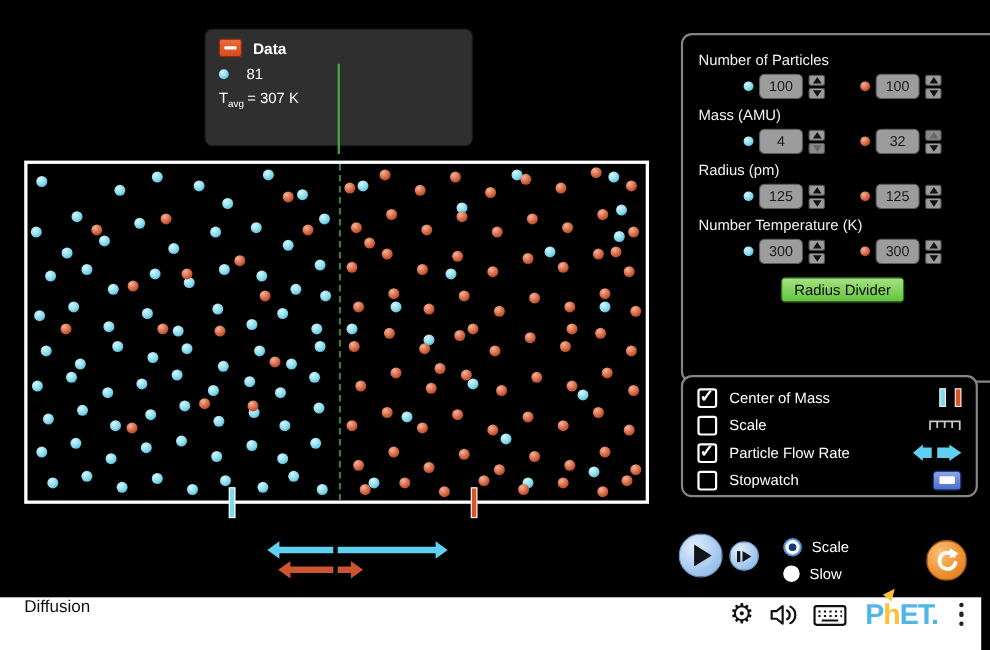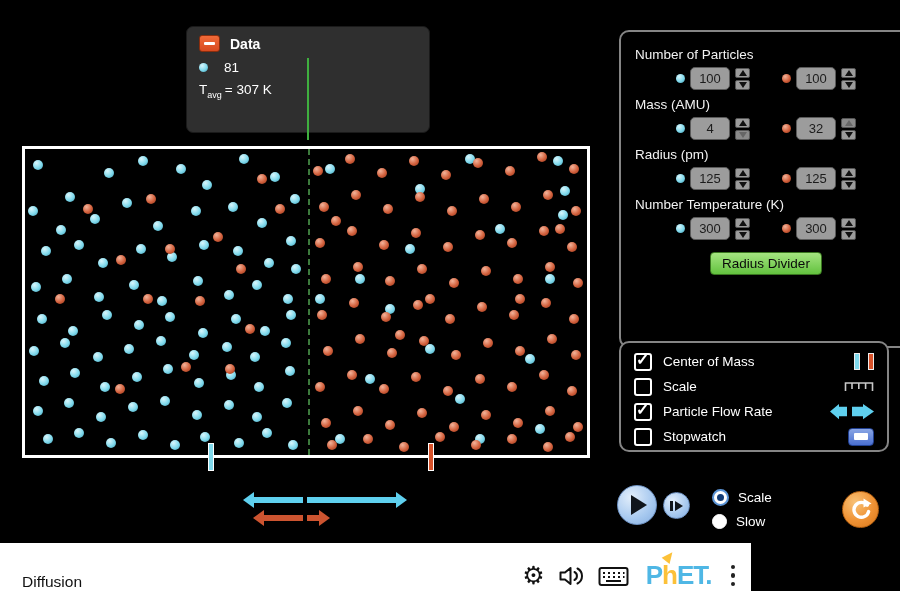--- a/index.html
+++ b/index.html
@@ -76,21 +76,21 @@
   .step-btn .tri{width:0;height:0;border-top:5px solid transparent;border-bottom:5px solid transparent;border-left:8px solid #10151c;}
   .speed-group{position:absolute;left:712px;top:485px;}
   .radio-row{display:flex;align-items:center;height:24px;cursor:pointer;}
   .radio{width:13px;height:13px;border-radius:50%;background:#fff;flex:0 0 auto;position:relative;border:1.5px solid #fff;}
   .radio.selected{border:2px solid #5b94d6;}
   .radio.selected::after{content:"";position:absolute;left:3px;top:3px;width:7px;height:7px;border-radius:50%;background:#123c77;}
   .radio-label{color:#fff;font-size:13.5px;margin-left:9px;}
   .reset-all-btn{left:842px;top:491px;width:37px;height:37px;background:radial-gradient(circle at 35% 30%,#f8c277,#ef9234 55%,#d8761a);border:1px solid #b05e10;}
 
   
-  .status-bar{position:absolute;left:0;top:543px;width:751px;height:48px;background:#fff;display:flex;align-items:flex-end;box-sizing:border-box;}
+  .status-bar{position:absolute;left:0;top:543px;width:892px;height:48px;background:#fff;display:flex;align-items:flex-start;box-sizing:border-box;}
   .sim-title{margin-left:22px;font-size:15.5px;color:#111;}
   .bar-right{margin-left:auto;display:flex;align-items:center;gap:13px;margin-right:12px;}
   .bar-icon{display:flex;align-items:center;justify-content:center;background:none;border:none;padding:0;cursor:pointer;color:#111;}
   .glyph{font-size:25px;line-height:1;color:#111;}
   .phet-logo{position:relative;font-weight:bold;font-size:26px;letter-spacing:-1px;margin-left:4px;margin-right:2px;}
   .phet-logo .blue{color:#4fb7e5;}
   .phet-logo .yellow{color:#fcc139;}
   .phet-arrow{position:absolute;left:18px;top:-9px;width:0;height:0;border-left:5px solid transparent;border-right:5px solid transparent;border-bottom:11px solid #fcc139;transform:rotate(38deg);}
   .kebab{display:flex;flex-direction:column;gap:4px;background:none;border:none;padding:0 4px;cursor:pointer;}
   .kebab span{width:4.5px;height:4.5px;border-radius:50%;background:#222;display:block;}

